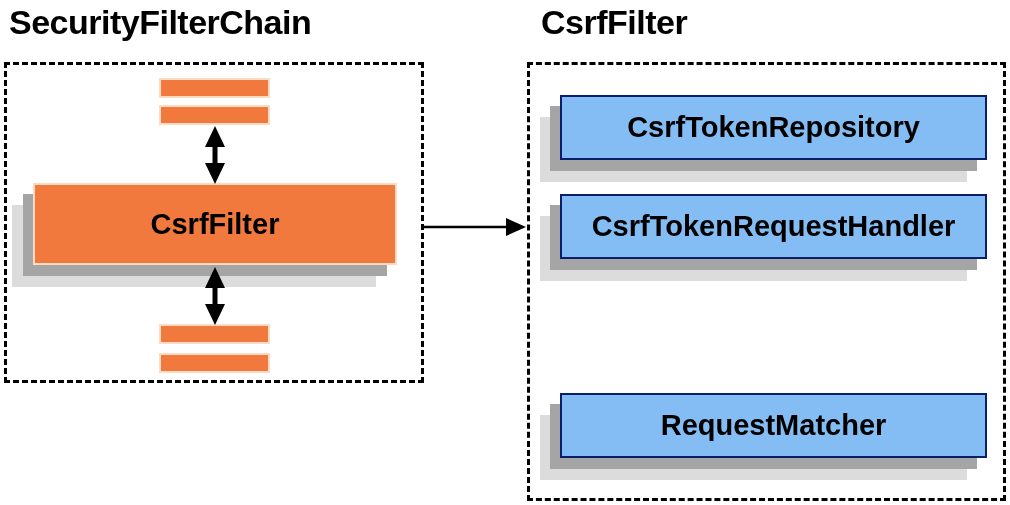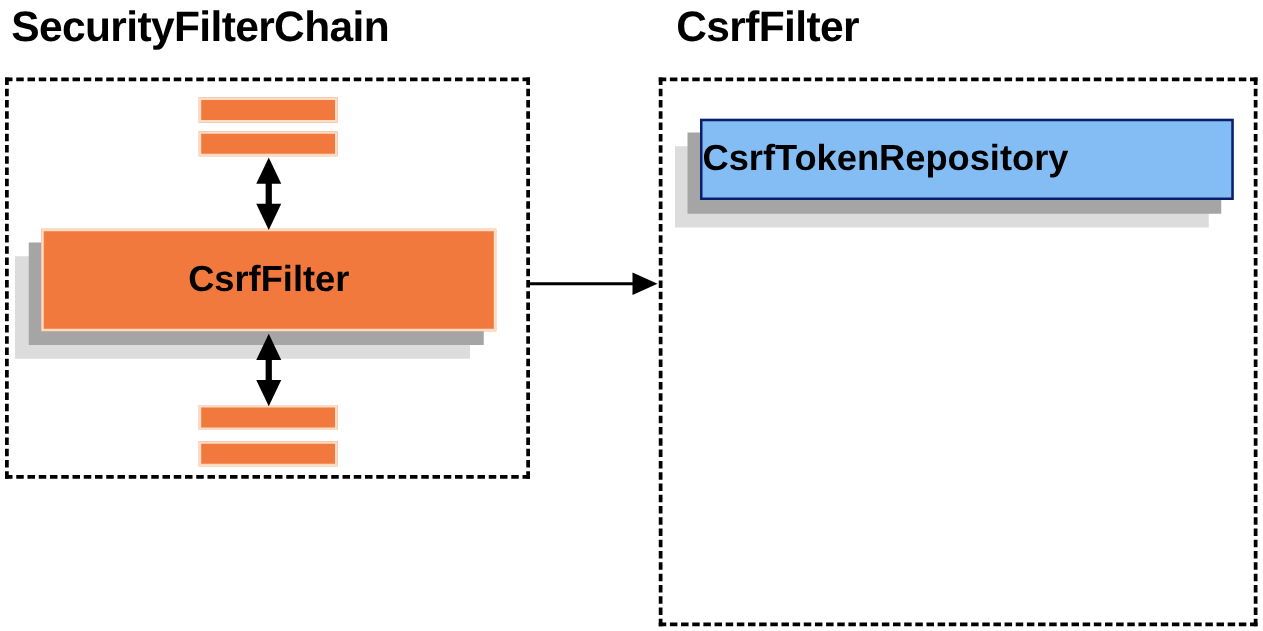--- a/index.html
+++ b/index.html
@@ -71,20 +71,21 @@
     left: 560px;
     width: 427px;
     height: 65px;
     background: var(--component-blue, #84BDF4);
     border: 2px solid var(--component-border-navy, #0A1F6B);
     box-sizing: border-box;
     box-shadow: -10px 11px 0 0 var(--shadow-dark, #A5A5A5),
                 -20px 22px 0 0 var(--shadow-light, #DCDCDC);
     display: flex;
     align-items: center;
+    justify-content: center;
   }
   .comp-1 { top: 95px;  }
   .comp-2 { top: 194px; }
   .comp-3 { top: 294px; }
   .comp-4 { top: 393px; }
 
   .arrow-overlay {
     position: absolute;
     left: 0; top: 0;
     width: 1010px;
@@ -111,20 +112,26 @@
   <div class="big-orange-box">
     <span class="box-label">CsrfFilter</span>
   </div>
 
   <div class="orange-bar bar-3"></div>
   <div class="orange-bar bar-4"></div>
 
   <div class="component-box comp-1">
     <span class="box-label">CsrfTokenRepository</span>
   </div>
+  <div class="component-box comp-2">
+    <span class="box-label">CsrfTokenRequestHandler</span>
+  </div>
+  <div class="component-box comp-4">
+    <span class="box-label">RequestMatcher</span>
+  </div>
 
   <svg class="arrow-overlay" viewBox="0 0 1010 505" xmlns="http://www.w3.org/2000/svg">
 
     <g>
       <line x1="215" y1="144" x2="215" y2="166" stroke="#000" stroke-width="5"></line>
       <polygon points="215,126 205,147 225,147" fill="#000"></polygon>
       <polygon points="215,184 205,163 225,163" fill="#000"></polygon>
     </g>
 
     <g>

